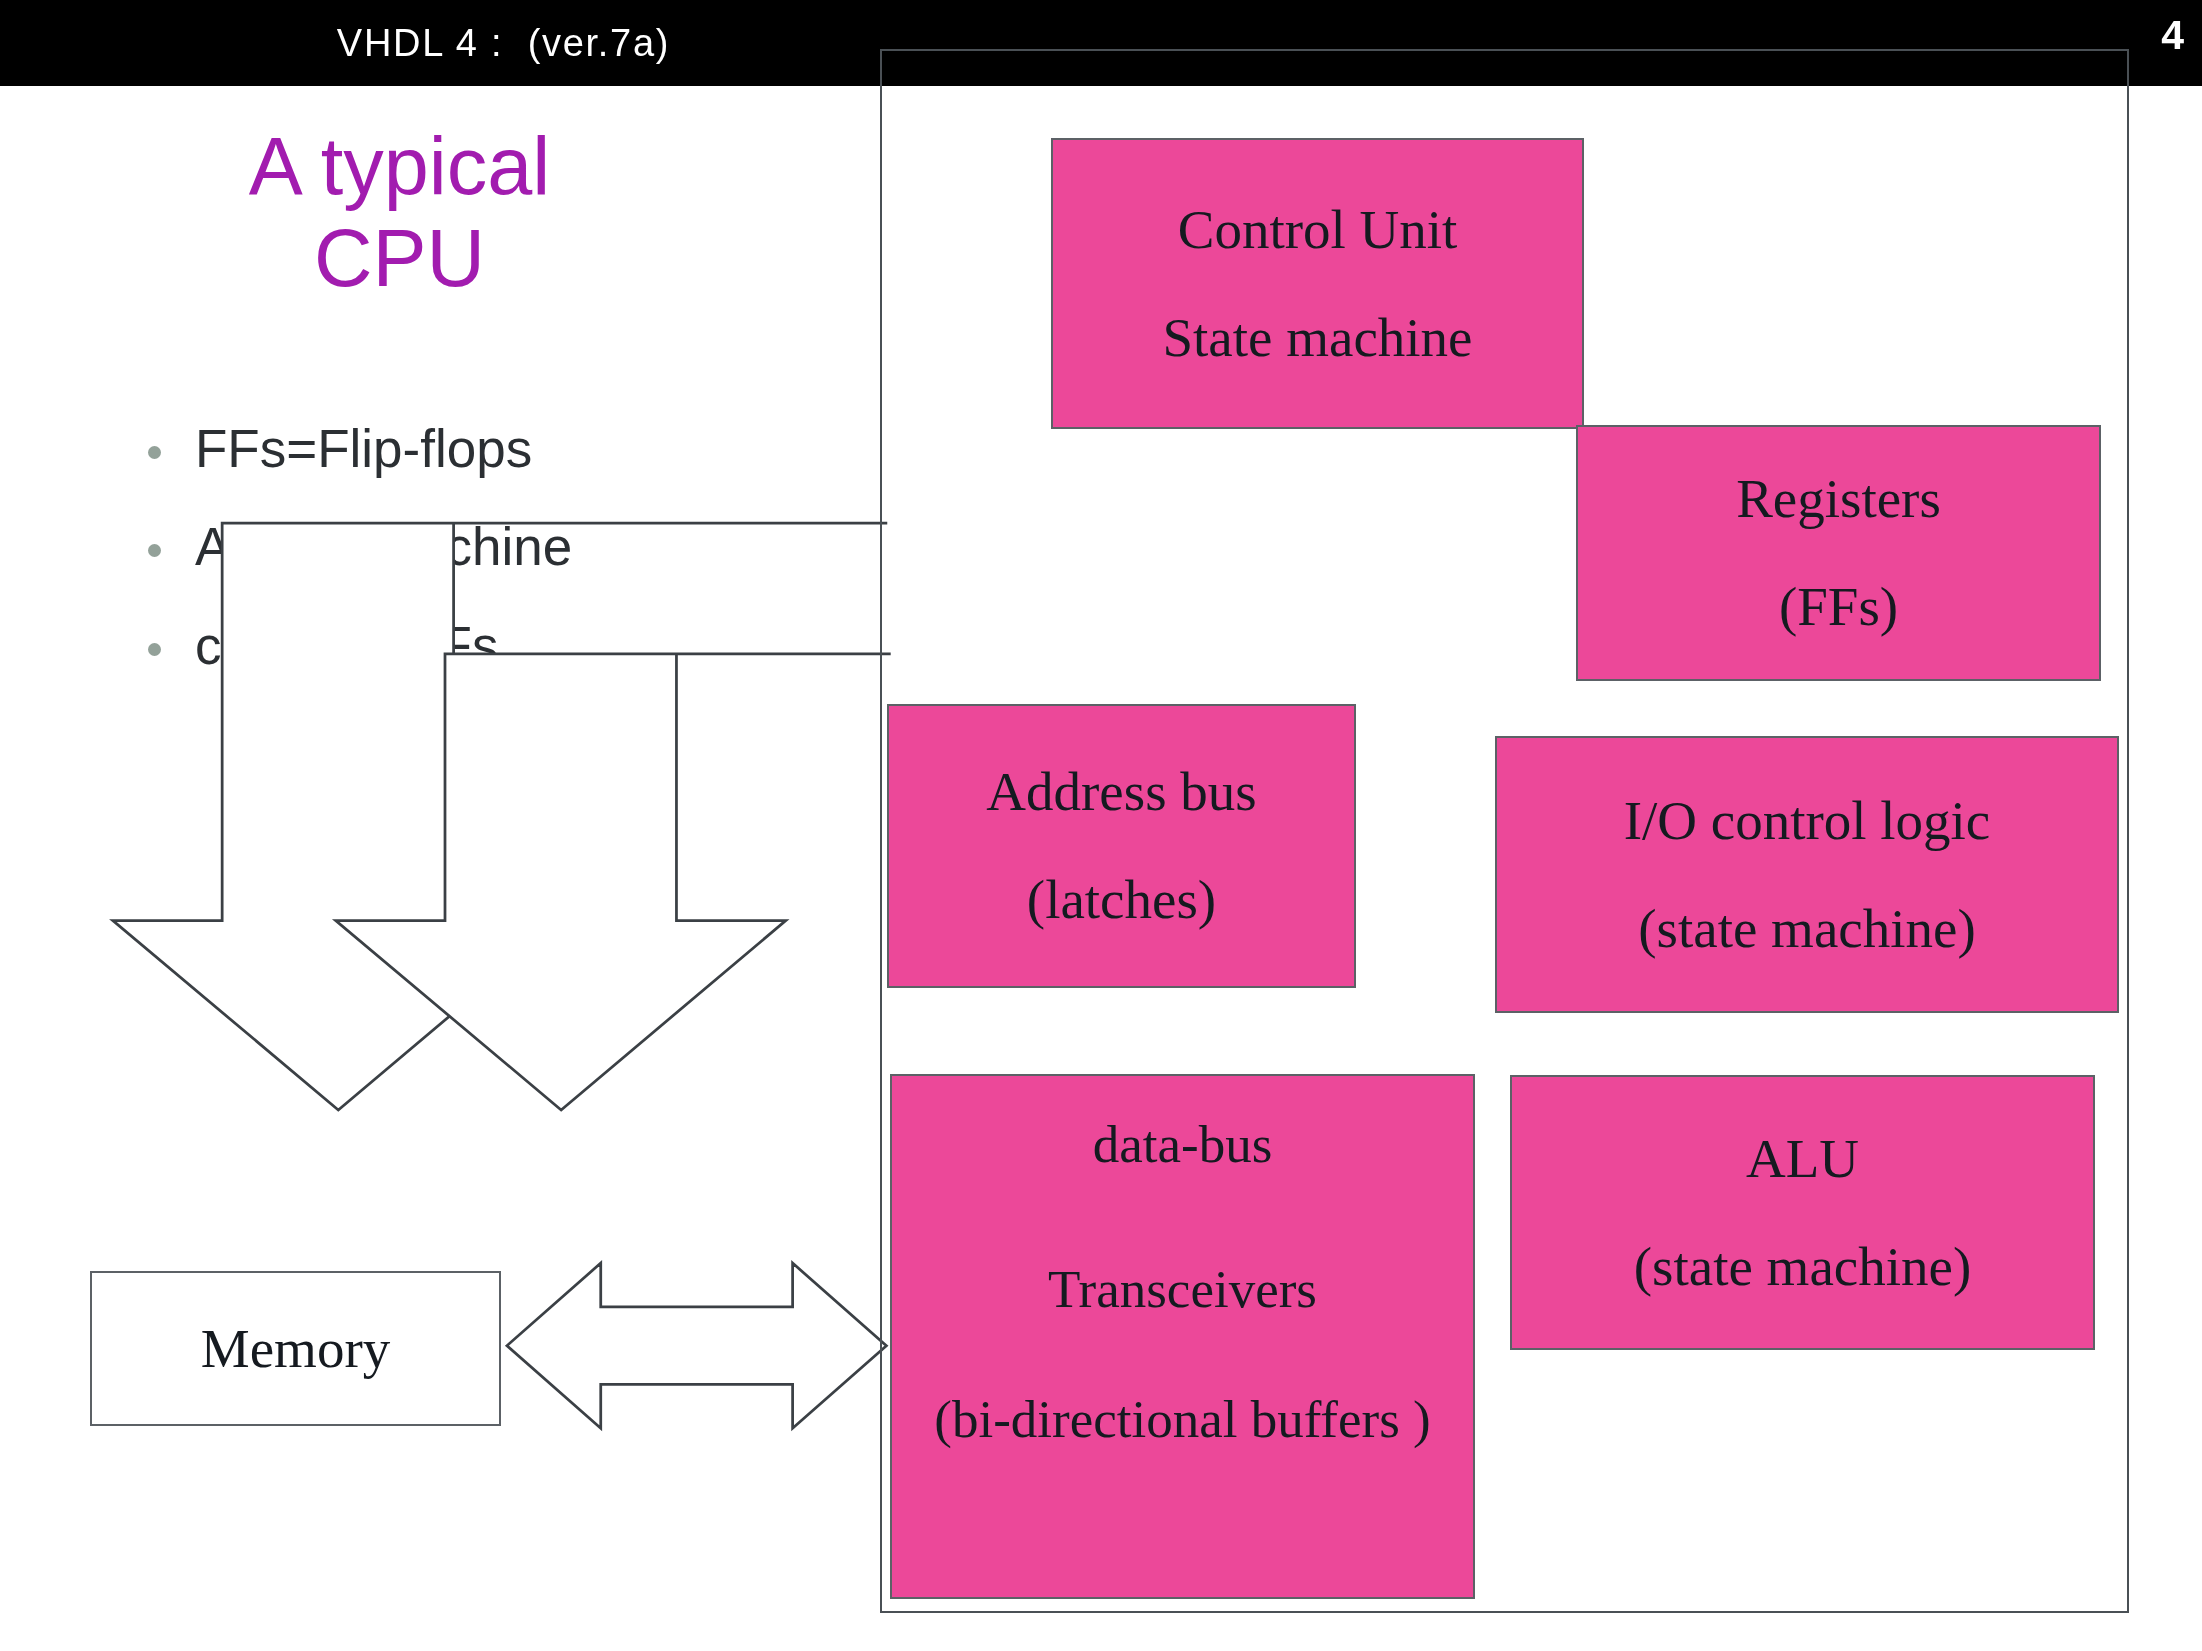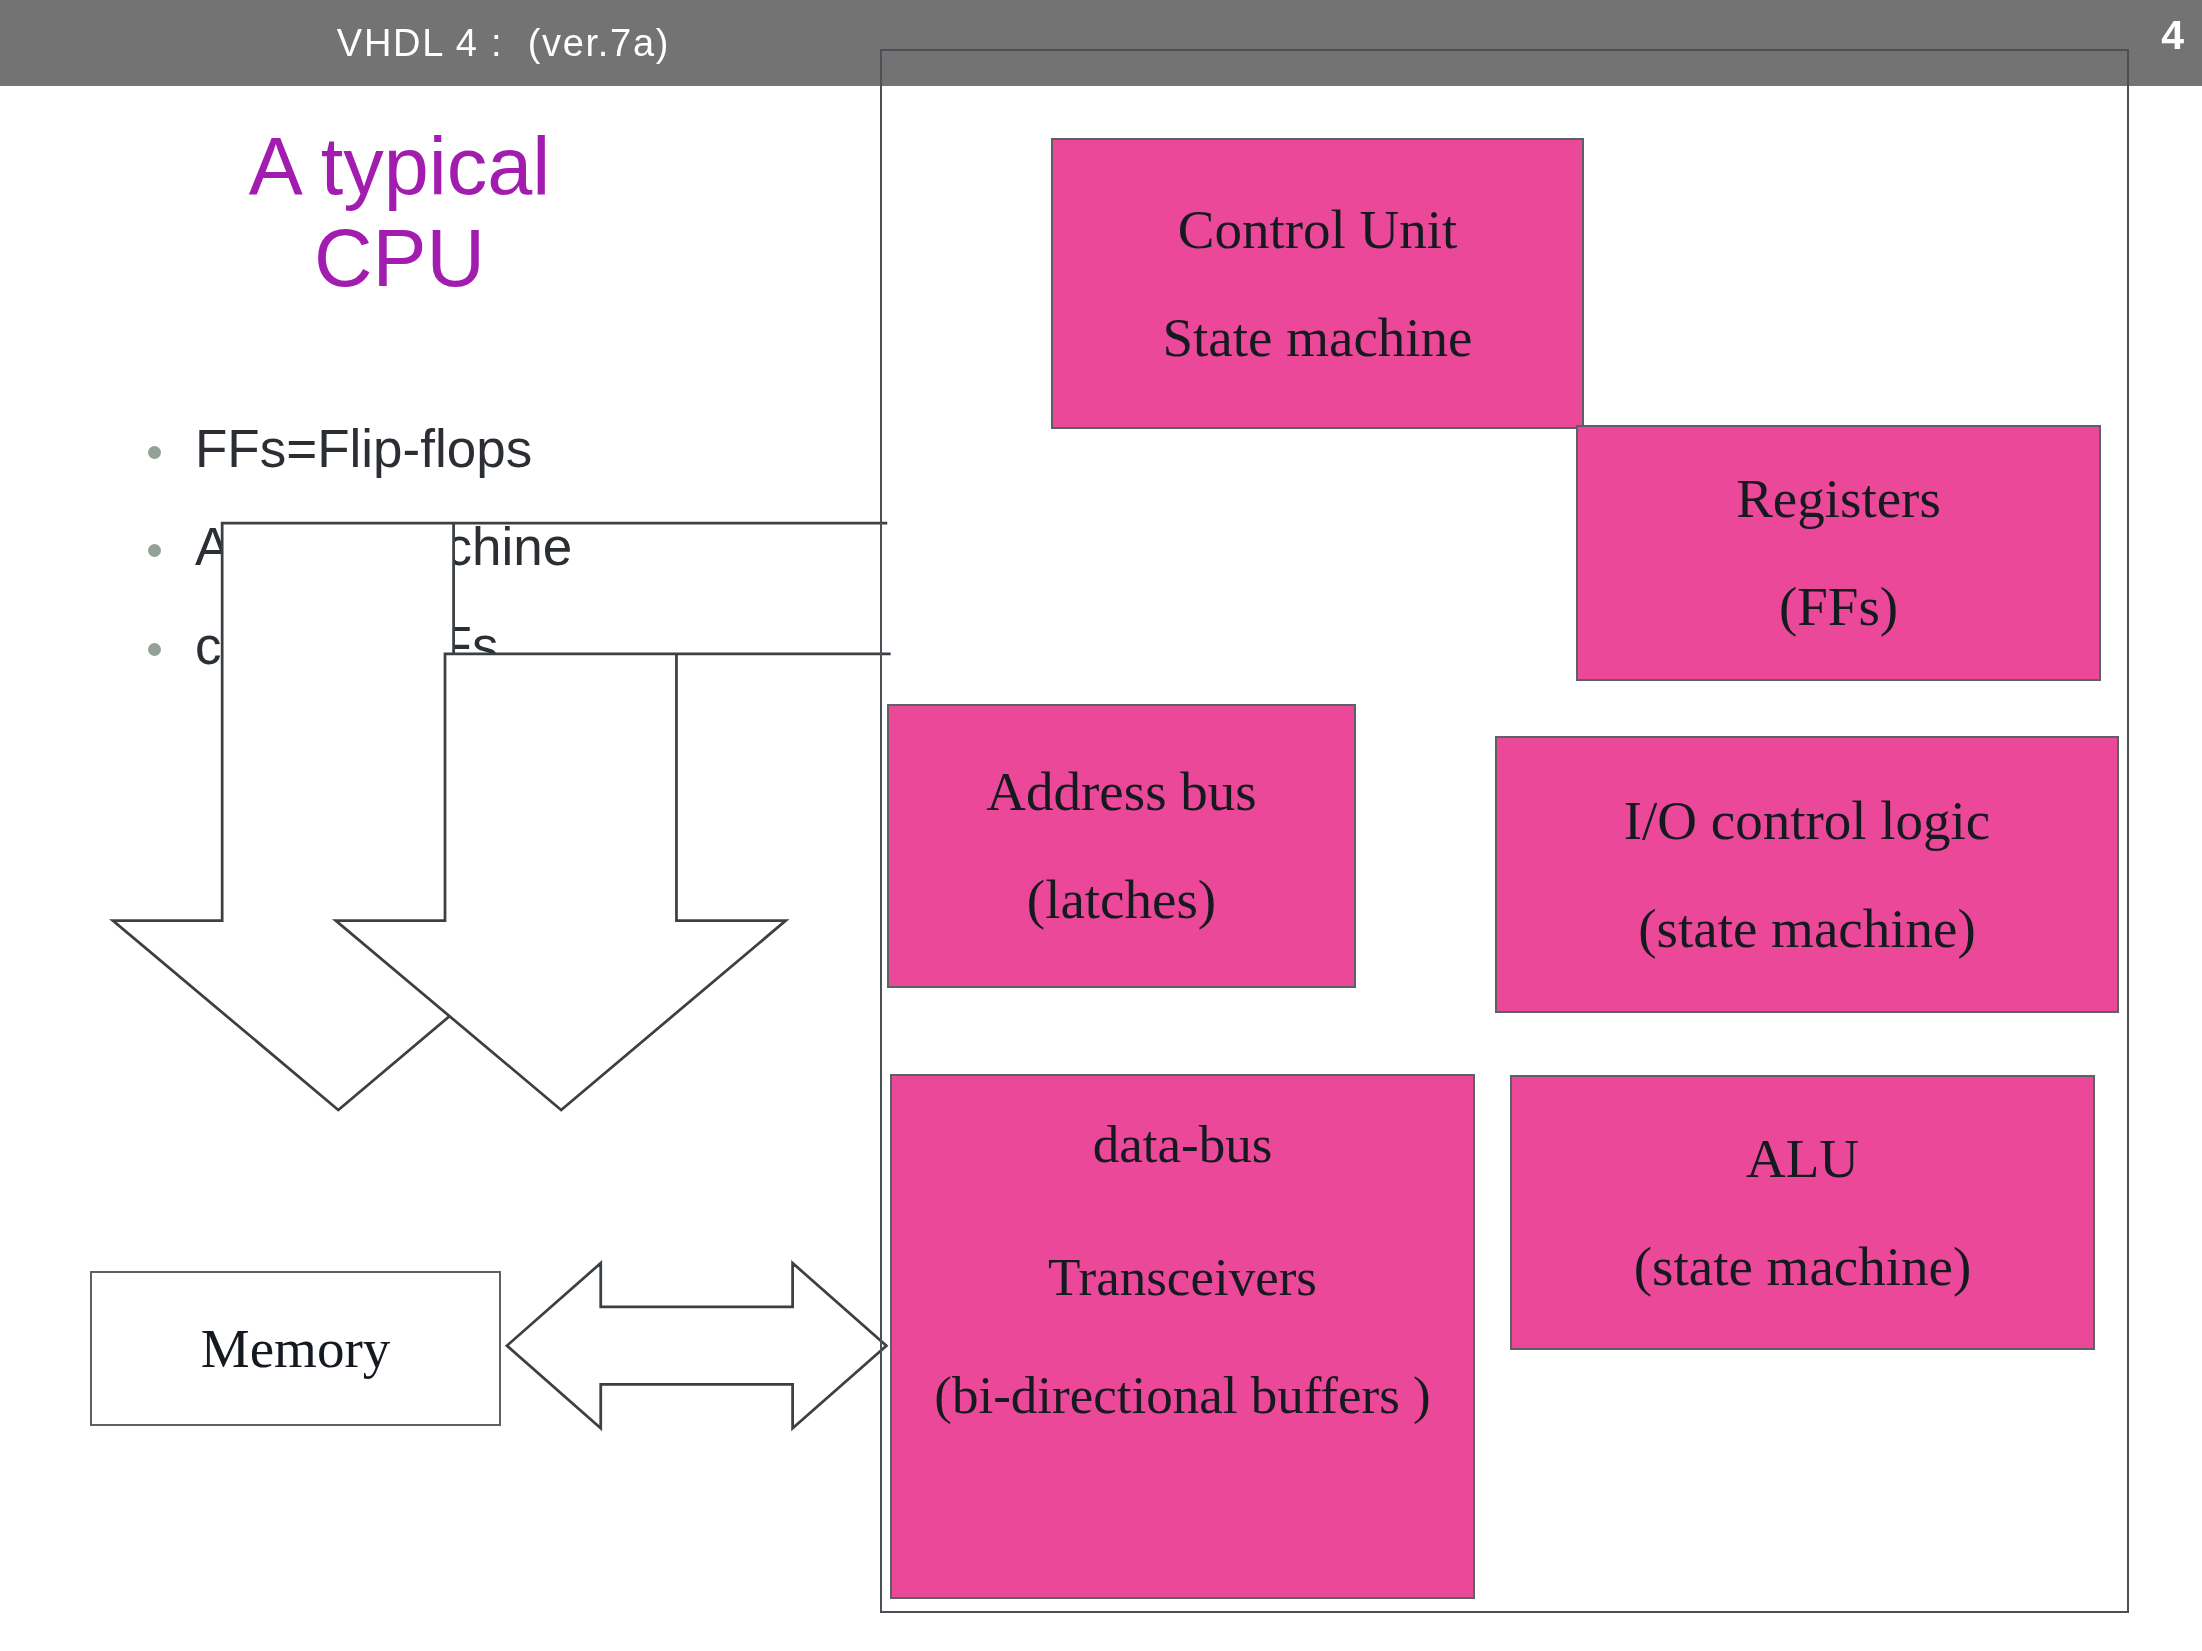--- a/index.html
+++ b/index.html
@@ -14,21 +14,21 @@
     background: #ffffff;
     overflow: hidden;
     font-family: "Liberation Sans", sans-serif;
   }
 
   
   #header-band {
     position: absolute;
     left: 0; top: 0;
     width: 2203px; height: 86px;
-    background: #737373;
+    background: #000000;
   }
   #header-title {
     position: absolute;
     left: 0; top: 0;
     width: 1007px; height: 86px;
     display: flex;
     align-items: center;
     justify-content: center;
     color: #ffffff;
     font-size: 38px;
@@ -106,21 +106,21 @@
     color: #151a20;
     text-align: center;
     line-height: 1.05;
   }
   .dbox .l2 { margin-top: 50px; }
 
   #box-control-unit { left: 1051px; top: 138px;  width: 533px;  height: 291px; }
   #box-registers    { left: 1576px; top: 425px;  width: 525px;  height: 256px; }
   #box-address-bus  { left: 887px; top: 704px;  width: 469px;  height: 284px; }
   #box-io-control   { left: 1495px; top: 736px;  width: 624px;  height: 277px; }
-  #box-data-bus     { left: 890px; top: 1074px; width: 585px;  height: 525px; }
+  #box-data-bus     { left: 890px; top: 1074px; width: 585px;  height: 525px; gap: 12px; }
   #box-alu          { left: 1510px; top: 1075px; width: 585px;  height: 275px; }
 
   #box-data-bus { font-size: 53px; justify-content: flex-start; padding-top: 41px; }
   #box-data-bus .l2 { margin-top: 77px; }
   #box-data-bus .l3 { margin-top: 57px; line-height: 1.25; }
 
   
   #box-memory {
     position: absolute;
     left: 90px; top: 1271px;

